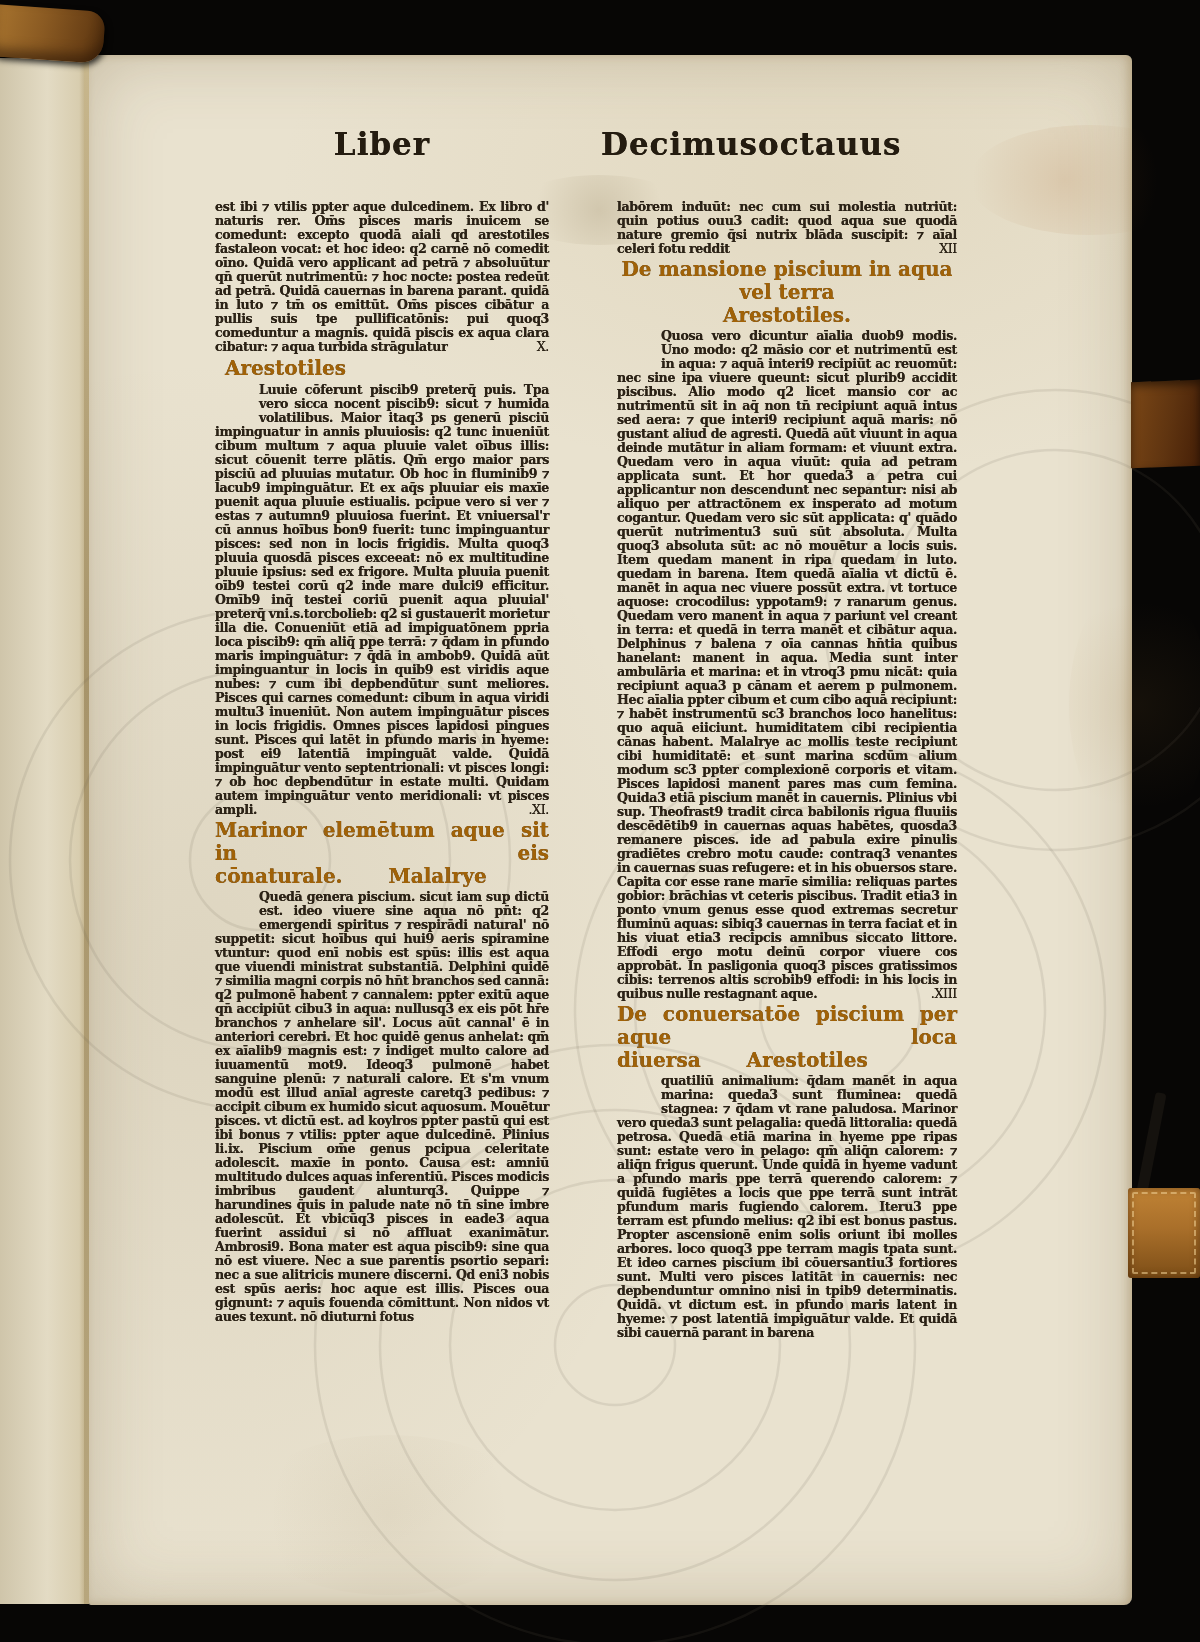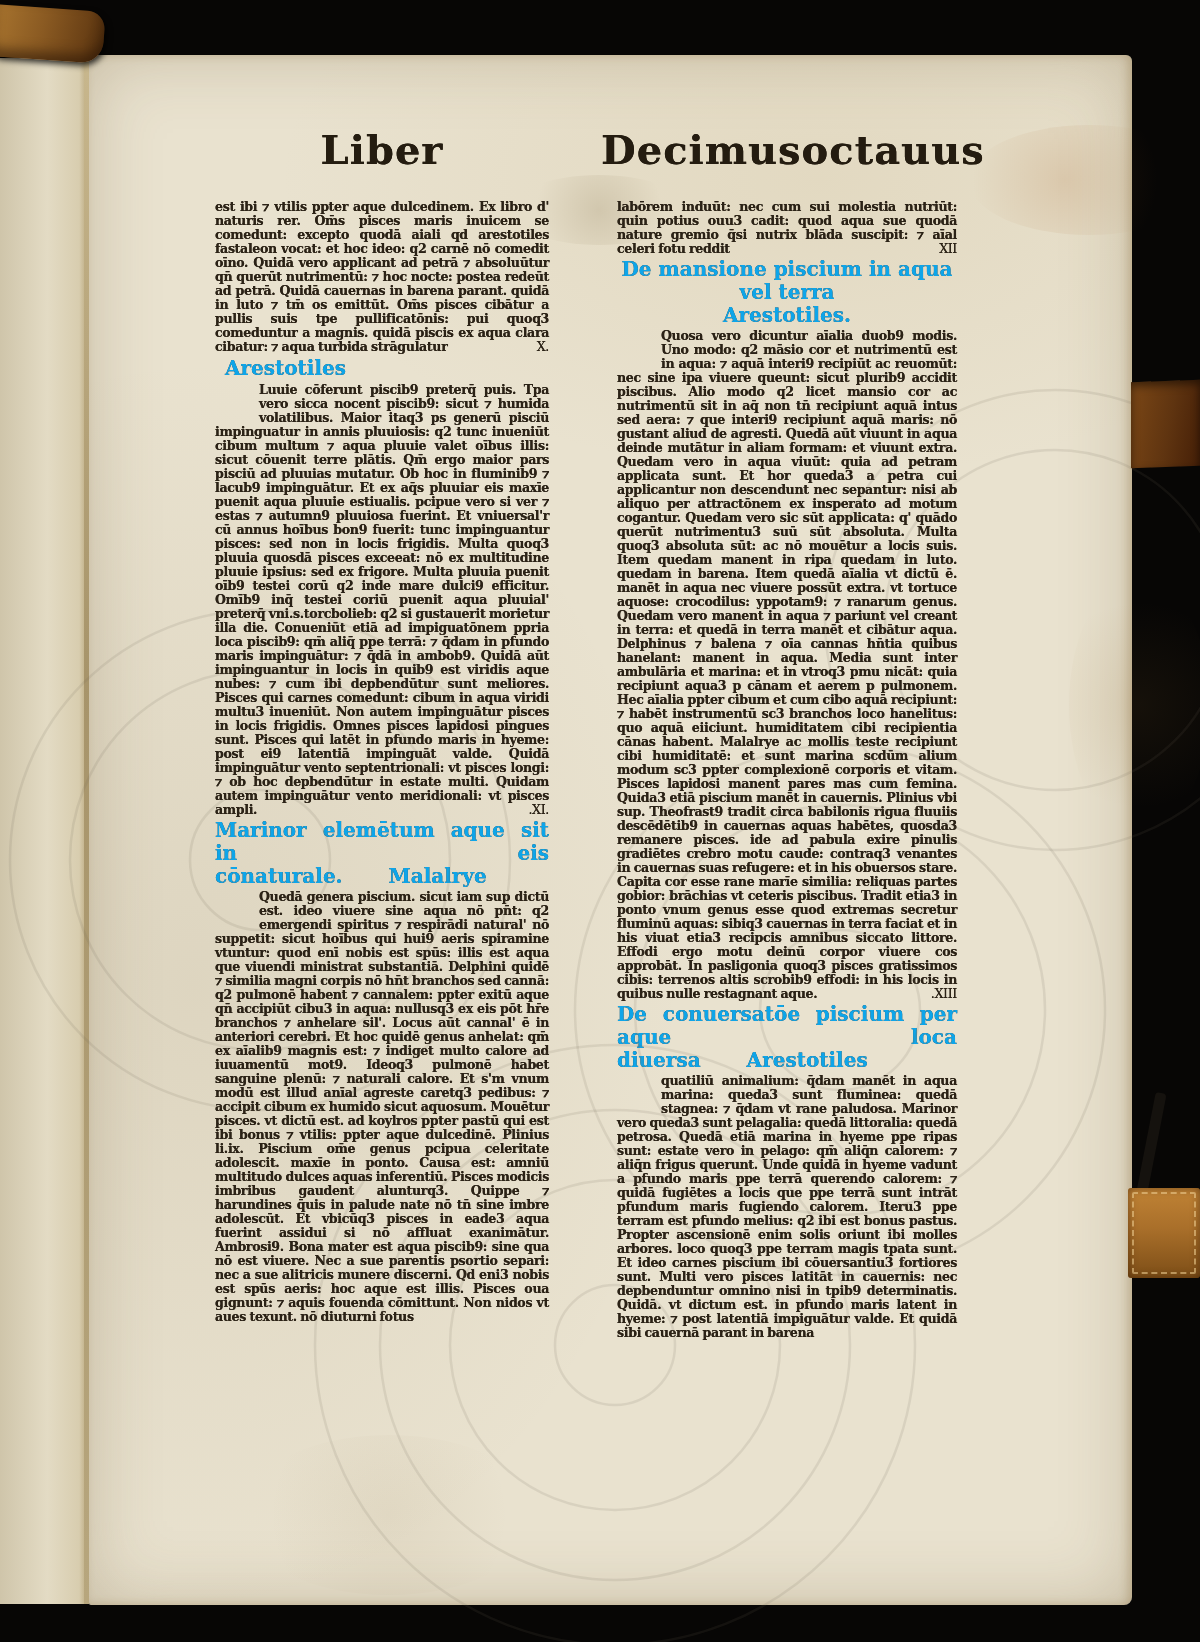--- a/index.html
+++ b/index.html
@@ -44,36 +44,36 @@
   .stain{position:absolute;border-radius:50%;pointer-events:none;}
   .stain.s1{left:880px;top:70px;width:240px;height:110px;
         background:radial-gradient(circle at 40% 50%, rgba(160,90,30,.16), transparent 60%);}
   .stain.s2{left:420px;top:120px;width:180px;height:70px;
         background:radial-gradient(circle, rgba(120,100,60,.18), transparent 65%);}
   .stain.s3{left:980px;top:520px;width:140px;height:260px;
         background:radial-gradient(circle, rgba(150,110,50,.10), transparent 70%);}
   .stain.s4{left:150px;top:1380px;width:300px;height:160px;
         background:radial-gradient(circle, rgba(130,105,60,.08), transparent 70%);}
   
-  .runhead{position:absolute;top:126px;font-size:40px;font-weight:700;
+  .runhead{position:absolute;top:126px;font-size:31px;font-weight:700;
         letter-spacing:1px;color:#241c10;text-shadow:0 0 .6px #241c10;}
   .runhead.left{left:215px;width:334px;text-align:center;}
   .runhead.right{left:601px;width:300px;text-align:center;}
   
   .col{position:absolute;top:200px;text-align:justify;
        font-size:12.6px;line-height:14px;font-weight:700;letter-spacing:-0.35px;
        word-spacing:-0.6px;color:var(--ink);text-shadow:0 0 .45px rgba(43,34,22,.9);
        hyphens:none;}
   .col.left{left:215px;width:334px;}
   .col.right{left:585px;width:340px;margin-left:32px;}
   .col p.body{margin:0;}
   .init-space{float:left;width:44px;height:41px;}
   .chap-num{float:right;font-weight:400;padding-left:10px;}
   .heading{font-size:20px;line-height:23px;letter-spacing:0;word-spacing:0;
-        margin:2px 0 2px 0;font-weight:700;color:#0ea5e9;}
+        margin:2px 0 2px 0;font-weight:700;color:#a16207;}
   .heading.split{display:flex;justify-content:space-between;padding:1px 4px 1px 10px;}
   .heading.center{text-align:center;}
   .heading .h-attr-inline{margin-left:46px;}
 </style>
 </head>
 <body>
 
 <div class="stage">
   <div class="sliver"></div>
   <div class="fold"></div>

